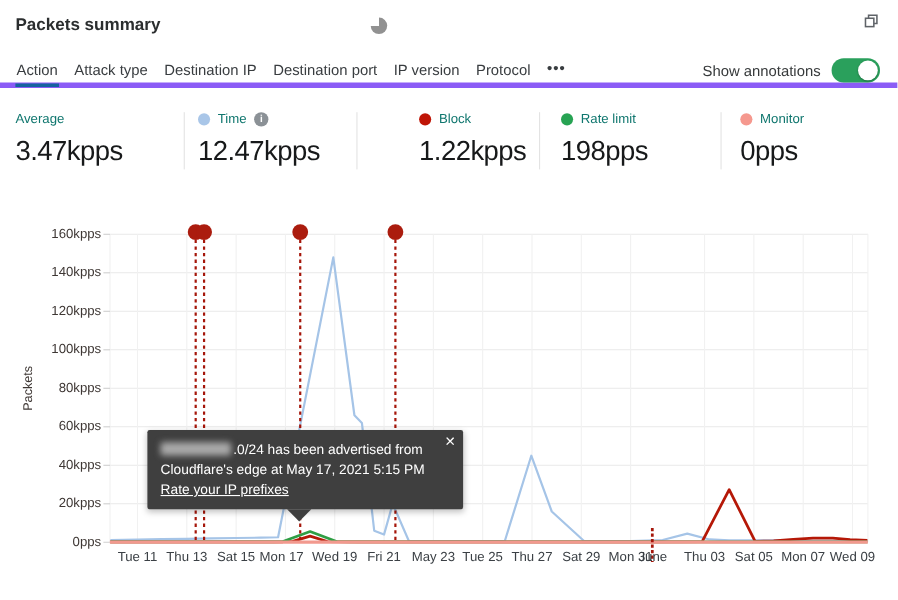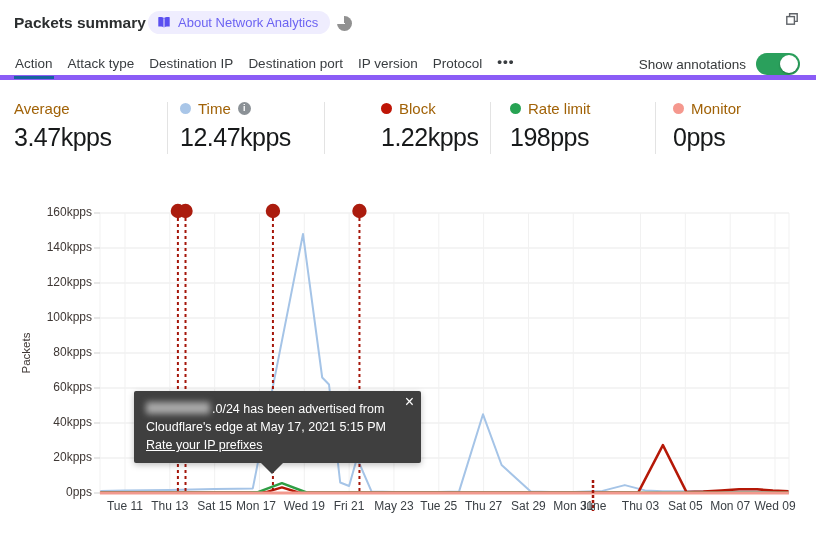--- a/index.html
+++ b/index.html
@@ -26,21 +26,21 @@
   .toggle-label{font-size:13.5px;color:#36393a;}
   .toggle{width:44px;height:22px;border-radius:11px;background:#2aa05c;position:relative;cursor:pointer;}
   .toggle .knob{position:absolute;right:2px;top:2px;width:18px;height:18px;border-radius:50%;background:#fff;
                 box-shadow:0 1px 2px rgba(0,0,0,.3);}
 
   
   .stats{position:absolute;left:0;top:98px;width:816px;height:64px;}
   .stat{position:absolute;top:2px;}
   .stat .lbl-row{display:flex;align-items:center;gap:7px;height:16px;}
   .stat .dot{width:11px;height:11px;border-radius:50%;}
-  .stat .lbl{font-size:15px;color:#a16207;}
+  .stat .lbl{font-size:12px;color:#0f766e;}
   .stat .info{width:13px;height:13px;border-radius:50%;background:#8b9196;color:#fff;font-size:9px;
               font-weight:bold;display:flex;align-items:center;justify-content:center;cursor:pointer;}
   .stat .val{margin-top:7px;font-size:25px;color:#17191a;letter-spacing:-0.5px;}
   .stat-divider{position:absolute;top:4px;width:1px;height:52px;background:#e3e3e3;}
 
   
   #chart-svg{position:absolute;left:0;top:0;}
   .y-axis-title{position:absolute;left:-9px;top:347px;width:70px;text-align:center;font-size:11.5px;
                 color:#3e3734;transform:rotate(-90deg);}
   .x-axis-title{position:absolute;left:394px;top:548px;font-size:11px;color:#3b4045;}
@@ -109,27 +109,20 @@
       <line x1="359.45044000000007" y1="218" x2="359.45044000000007" y2="493" stroke="#a5160a" stroke-width="2" stroke-dasharray="3 3"></line>
       <line x1="593.00432" y1="480" x2="593.00432" y2="511" stroke="#a5160a" stroke-width="2.5" stroke-dasharray="3 2"></line>
       <circle cx="177.89704" cy="211" r="7.2" fill="#ab1c0e"></circle>
       <circle cx="185.51780000000002" cy="211" r="7.2" fill="#ab1c0e"></circle>
       <circle cx="272.93240000000003" cy="211" r="7.2" fill="#ab1c0e"></circle>
       <circle cx="359.45044000000007" cy="211" r="7.2" fill="#ab1c0e"></circle>
     </svg>
 
   <div class="page-title">Packets summary</div>
 
-  <div class="badge">
-    <svg width="14" height="13" viewBox="0 0 14 13">
-      <path d="M7 2.2 C5.8 1.1 3.7 0.9 1.3 1.2 V10.6 C3.7 10.3 5.8 10.6 7 11.6 C8.2 10.6 10.3 10.3 12.7 10.6 V1.2 C10.3 0.9 8.2 1.1 7 2.2 Z" fill="#5a4ff0"></path>
-      <path d="M7 2.4 V11.3" stroke="#efedfe" stroke-width="1"></path>
-    </svg>
-    <span>About Network Analytics</span>
-  </div>
 
   <div class="pie-icon"></div>
 
   <svg class="win-icon" viewBox="0 0 16 16">
     <rect x="2.8" y="5.6" width="7.6" height="7.6" fill="none" stroke="#5f6368" stroke-width="1.4"></rect>
     <path d="M5.6 5.4 V2.8 H13.2 V10.4 H10.6" fill="none" stroke="#5f6368" stroke-width="1.4"></path>
   </svg>
 
   <div class="tabs-bar">
     <div class="tabs" id="tabs">

